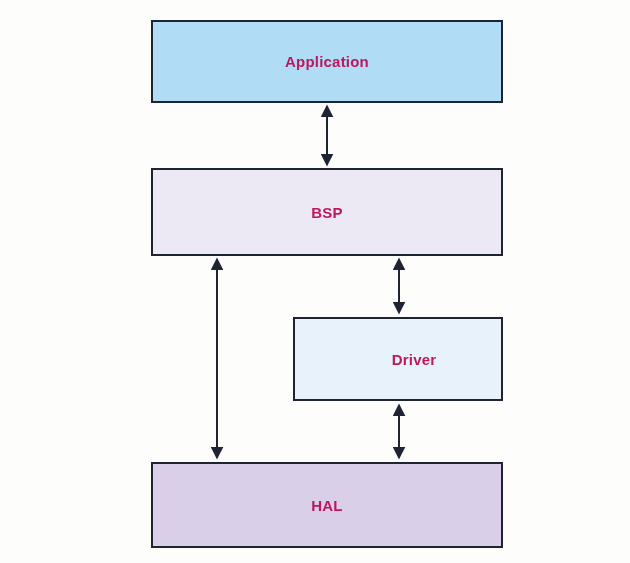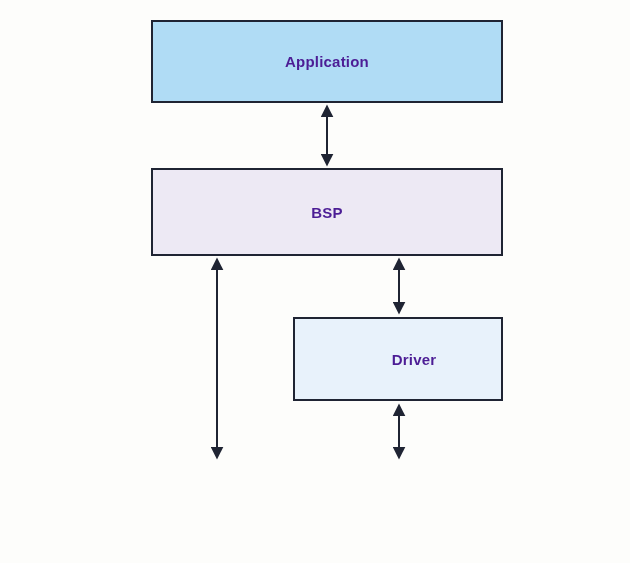--- a/index.html
+++ b/index.html
@@ -24,21 +24,21 @@
     position: absolute;
     box-sizing: border-box;
     border: 2px solid #1f2433;
     display: flex;
     align-items: center;
     justify-content: center;
   }
   .node .label {
     font-size: 15px;
     font-weight: bold;
-    color: #4c1d95;
+    color: #be185d;
     letter-spacing: 0.2px;
   }
   .node-application { left: 151px; top: 20px;  width: 352px; height: 83px; }
   .node-bsp         { left: 151px; top: 168px; width: 352px; height: 88px; }
   .node-driver      { left: 293px; top: 317px; width: 210px; height: 84px; }
   .node-hal         { left: 151px; top: 462px; width: 352px; height: 86px; }
   svg.arrows {
     position: absolute;
     left: 0;
     top: 0;
@@ -59,20 +59,23 @@
   </div>
 
   <div class="node node-bsp" style="background-color: rgb(237, 233, 244);">
     <span class="label">BSP</span>
   </div>
 
   <div class="node node-driver" style="background-color: rgb(232, 242, 251); padding-left: 32px;">
     <span class="label">Driver</span>
   </div>
 
+  <div class="node node-hal" style="background-color: rgb(218, 207, 232);">
+    <span class="label">HAL</span>
+  </div>
 
   <svg class="arrows" width="630" height="563" viewBox="0 0 630 563">
     <defs>
       <marker id="ah" viewBox="0 0 10 10" refX="8" refY="5" markerWidth="6.5" markerHeight="6.5" orient="auto-start-reverse">
         <path d="M0,0 L10,5 L0,10 z" fill="#1f2433"></path>
       </marker>
     </defs>
     <line x1="327" y1="107" x2="327" y2="164" marker-start="url(#ah)" marker-end="url(#ah)"></line>
     <line x1="399" y1="260" x2="399" y2="312" marker-start="url(#ah)" marker-end="url(#ah)"></line>
     <line x1="217" y1="260" x2="217" y2="457" marker-start="url(#ah)" marker-end="url(#ah)"></line>

